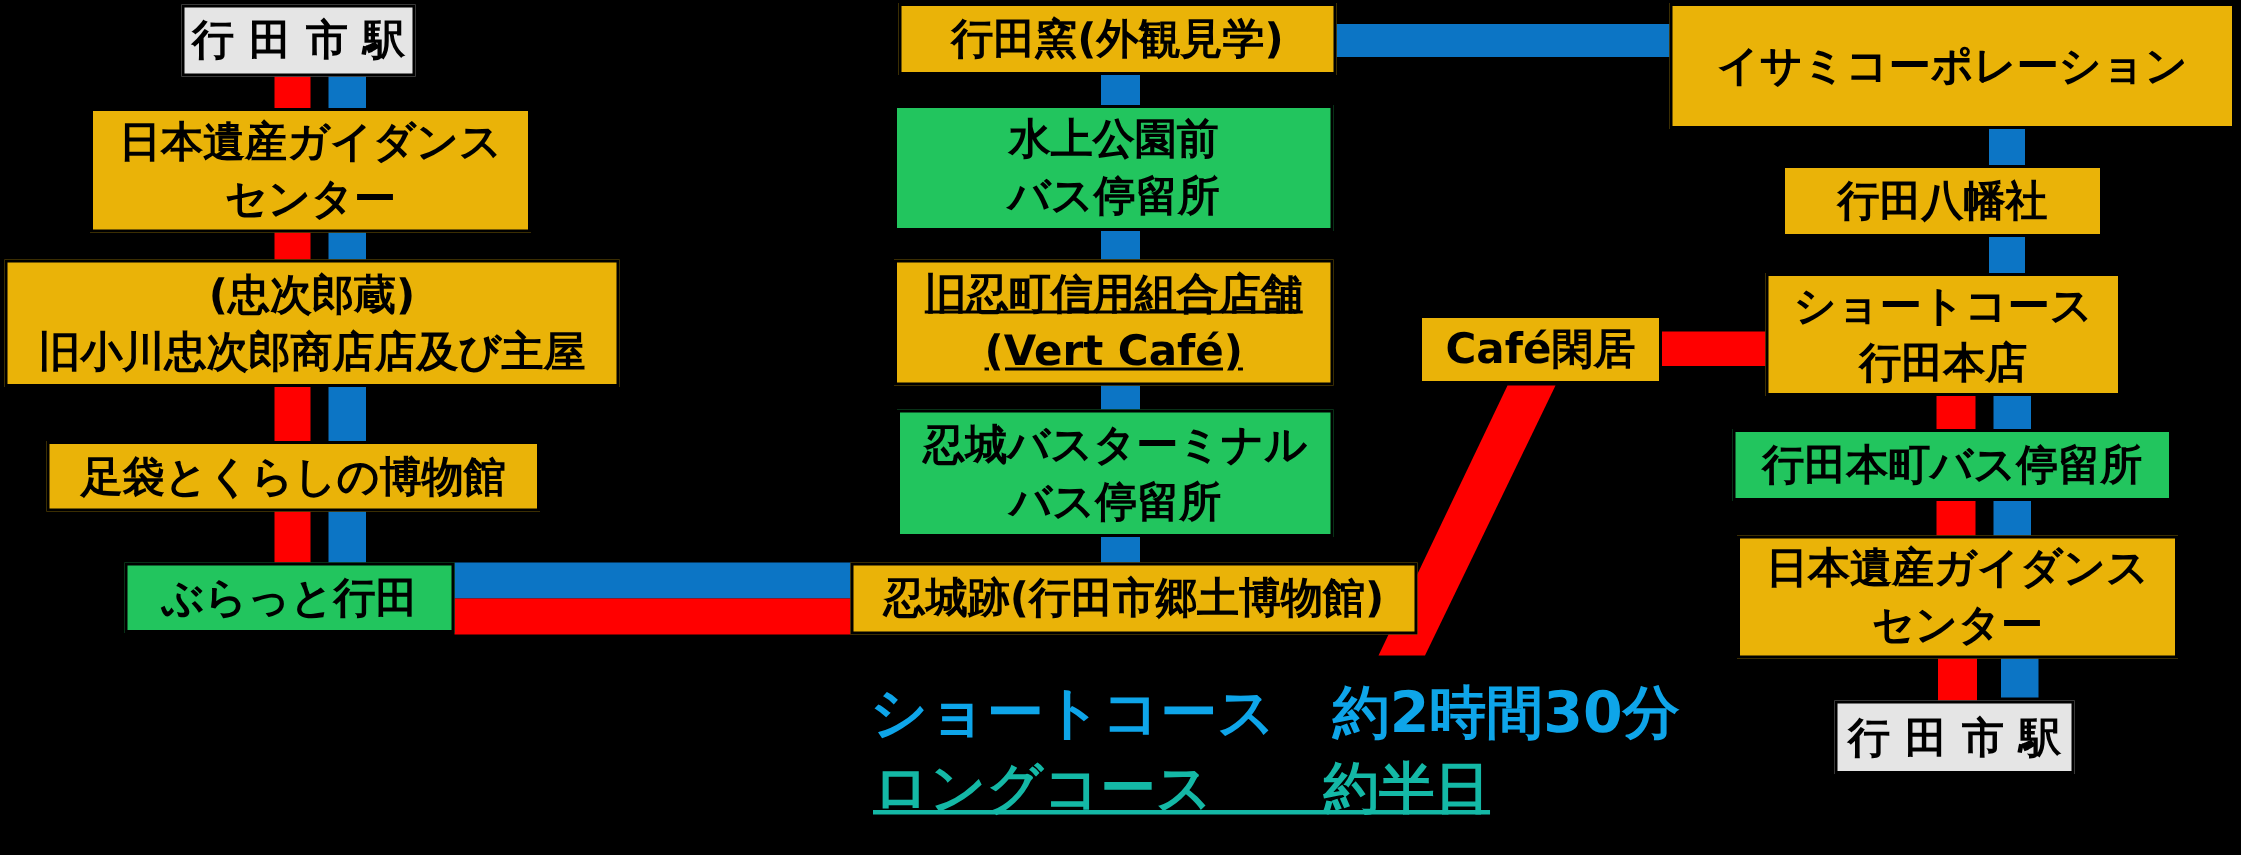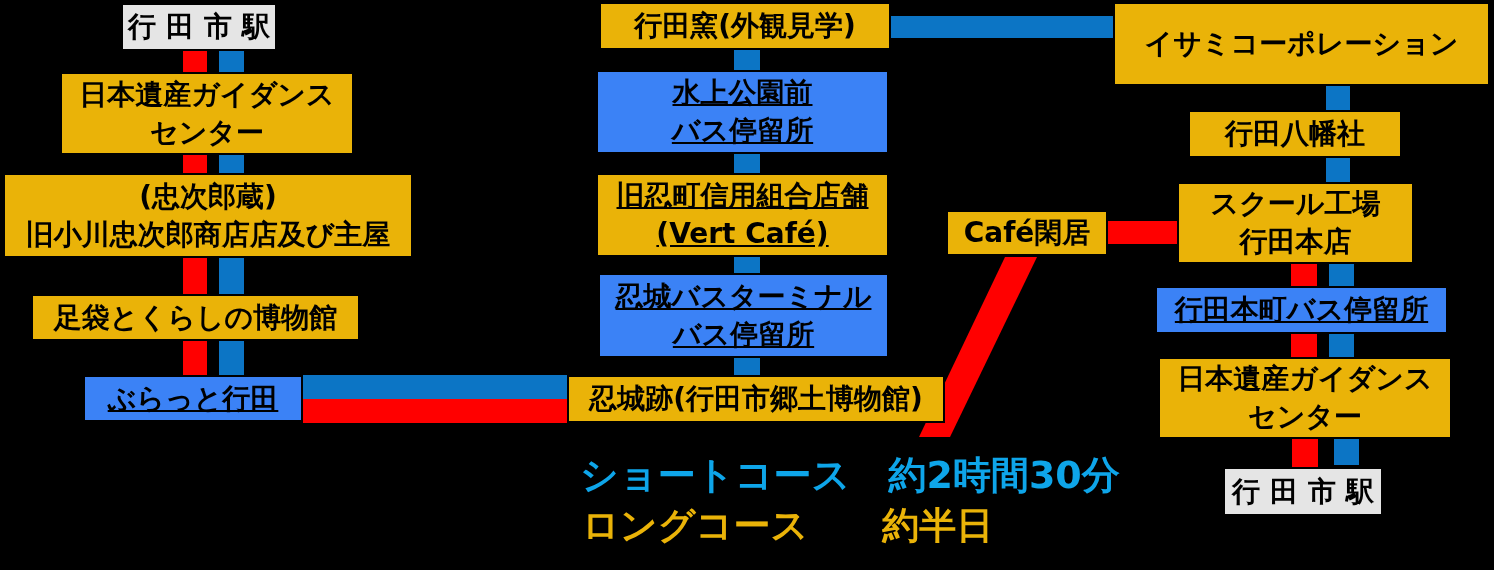--- a/index.html
+++ b/index.html
@@ -11,21 +11,21 @@
   #diagonal-layer{position:absolute;left:0;top:0;z-index:1;}
   .bar{position:absolute;z-index:2;}
   .node{
     position:absolute;z-index:3;
     display:flex;flex-direction:column;justify-content:center;align-items:center;
     box-sizing:border-box;border:2px solid #000;
     font-weight:bold;color:#000;font-size:28px;line-height:38px;
     text-align:center;white-space:nowrap;
   }
   .node.pink{background:#eab308;}
-  .node.white{background:#3b82f6;text-decoration:underline;}
+  .node.white{background:#22c55e;}
   .node.yellow{background:#e5e5e5;}
   .node.spaced{letter-spacing:10px;text-indent:10px;}
   .node .line{pointer-events:none;}
   .legend{
     position:absolute;z-index:4;font-weight:bold;white-space:nowrap;
   }
   #legend-short{left:580px;top:450px;font-size:38px;}
   #legend-long{left:582px;top:501px;font-size:37px;}
 </style>
 </head>
@@ -101,30 +101,30 @@
       <div class="node pink" style="left: 946px; top: 210px; width: 162px; height: 46px;">
         <div class="line">Café閑居</div>
       </div>
       <div class="node pink" style="left: 1113px; top: 2px; width: 377px; height: 84px;">
         <div class="line">イサミコーポレーション</div>
       </div>
       <div class="node pink" style="left: 1188px; top: 110px; width: 214px; height: 48px;">
         <div class="line">行田八幡社</div>
       </div>
       <div class="node pink" style="left: 1177px; top: 182px; width: 237px; height: 82px;">
-        <div class="line">スクール工場</div>
+        <div class="line">ショートコース</div>
         <div class="line">行田本店</div>
       </div>
       <div class="node white" style="left: 1155px; top: 286px; width: 293px; height: 48px;">
         <div class="line">行田本町バス停留所</div>
       </div>
       <div class="node pink" style="left: 1158px; top: 357px; width: 294px; height: 82px;">
         <div class="line">日本遺産ガイダンス</div>
         <div class="line">センター</div>
       </div>
       <div class="node yellow spaced" style="left: 1223px; top: 467px; width: 160px; height: 49px;">
         <div class="line">行田市駅</div>
       </div>
     </div>
 
   <div id="legend-short" class="legend" style="color: #0ea5e9;">ショートコース　約2時間30分</div>
-  <div id="legend-long" class="legend" style="color: #eab308;">ロングコース　　約半日</div>
+  <div id="legend-long" class="legend" style="color: #14b8a6; text-decoration: underline;">ロングコース　　約半日</div>
 </div>
 
 </body></html>

